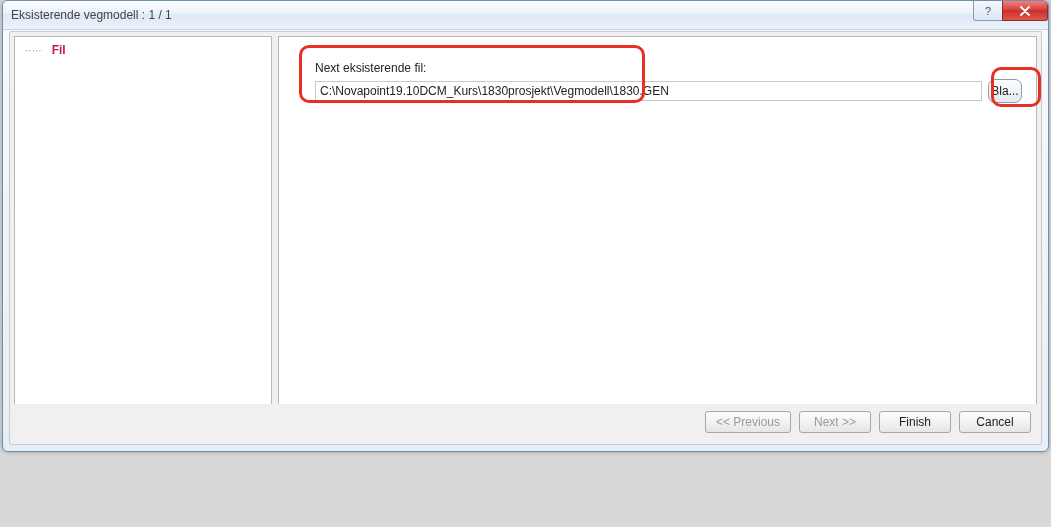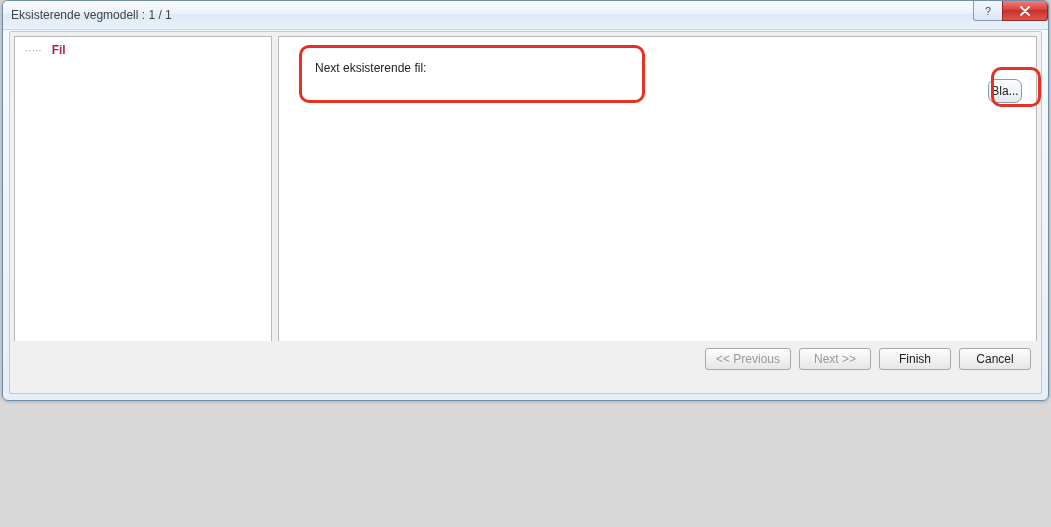--- a/index.html
+++ b/index.html
@@ -10,21 +10,21 @@
     font-family: "Segoe UI", Tahoma, sans-serif;
     font-size: 12px;
     background: #d8d8d8;
     overflow: hidden;
   }
   .window {
     position: absolute;
     left: 2px;
     top: 0;
     width: 1047px;
-    height: 401px;
+    height: 452px;
     background: linear-gradient(#f7fbff, #e6eef7);
     border: 1px solid #6f8ea8;
     border-radius: 6px;
     box-shadow: 0 0 4px rgba(0,0,0,.3);
     box-sizing: border-box;
   }
   .titlebar {
     height: 28px;
     display: flex;
     align-items: center;
@@ -161,21 +161,21 @@
     pointer-events: none;
     box-sizing: border-box;
   }
   .hl1 { left: 296px; top: 44px; width: 346px; height: 58px; }
   .hl2 { left: 988px; top: 66px; width: 50px;  height: 40px; }
 
   .footer {
     position: absolute;
     left: 0;
     right: 0;
-    bottom: 16px;
+    bottom: 4px;
     height: 36px;
     display: flex;
     align-items: center;
     justify-content: flex-end;
     gap: 8px;
     padding-right: 10px;
     background: #f0f0f0;
   }
   .footer button {
     min-width: 72px;
@@ -215,20 +215,21 @@
 
     <div class="sidebar">
       <div class="tree-row">
         <span class="tree-dots">·····</span>
         <span class="tree-label">Fil</span>
       </div>
     </div>
 
     <div class="main">
       <div class="section-label">Next eksisterende fil:</div>
+      <input class="path-input" type="text" readonly="" value="C:\Novapoint19.10DCM_Kurs\1830prosjekt\Vegmodell\1830.GEN" style="">
       <button class="browse-btn">Bla...</button>
     </div>
 
     <div class="footer">
       <button disabled="">&lt;&lt; Previous</button>
       <button disabled="">Next &gt;&gt;</button>
       <button>Finish</button>
       <button>Cancel</button>
     </div>
 

